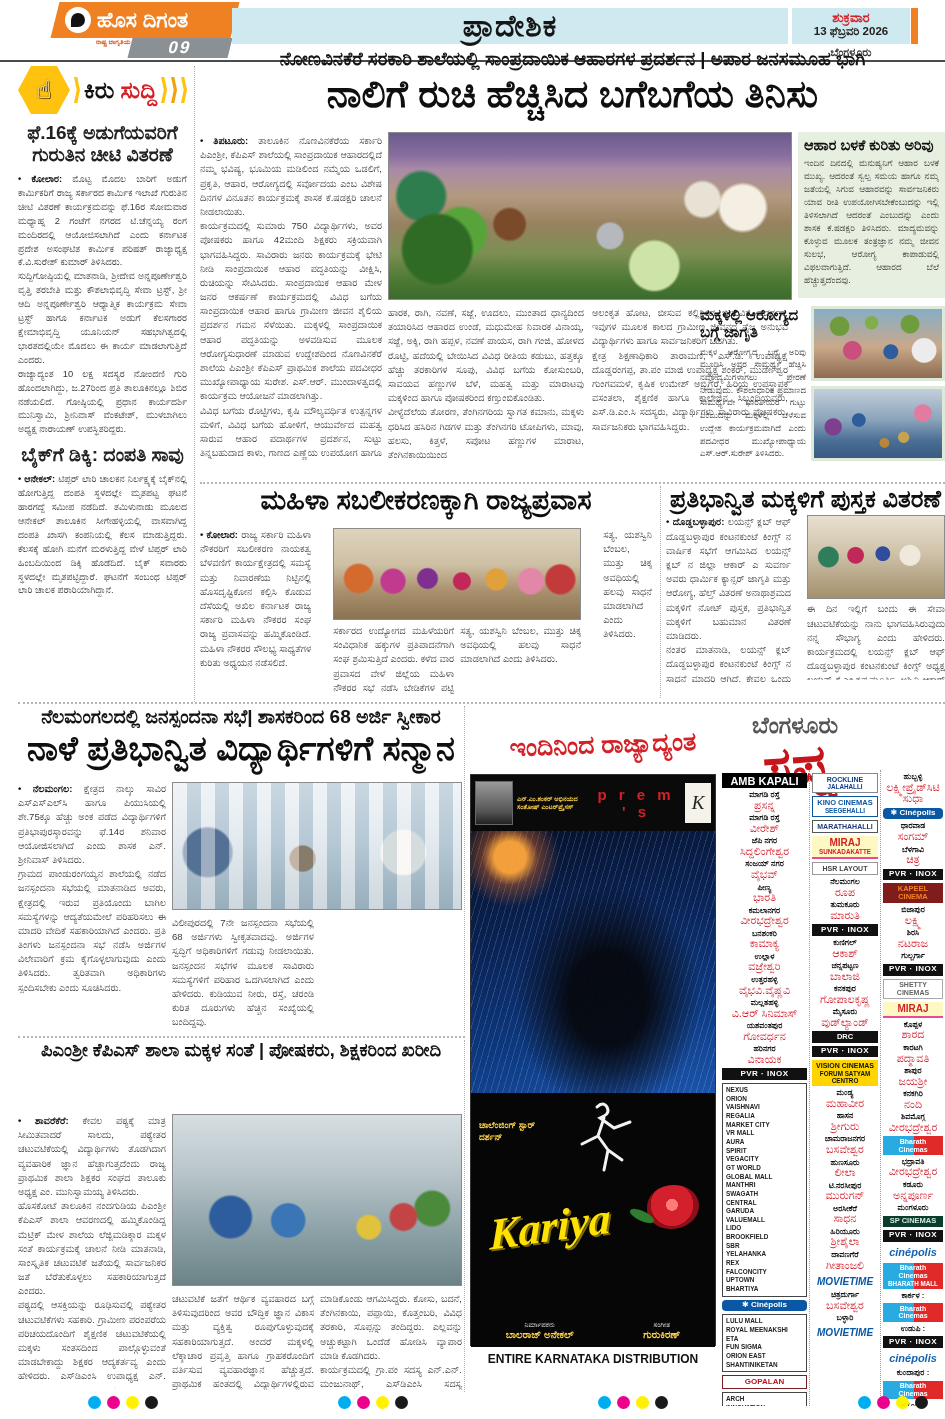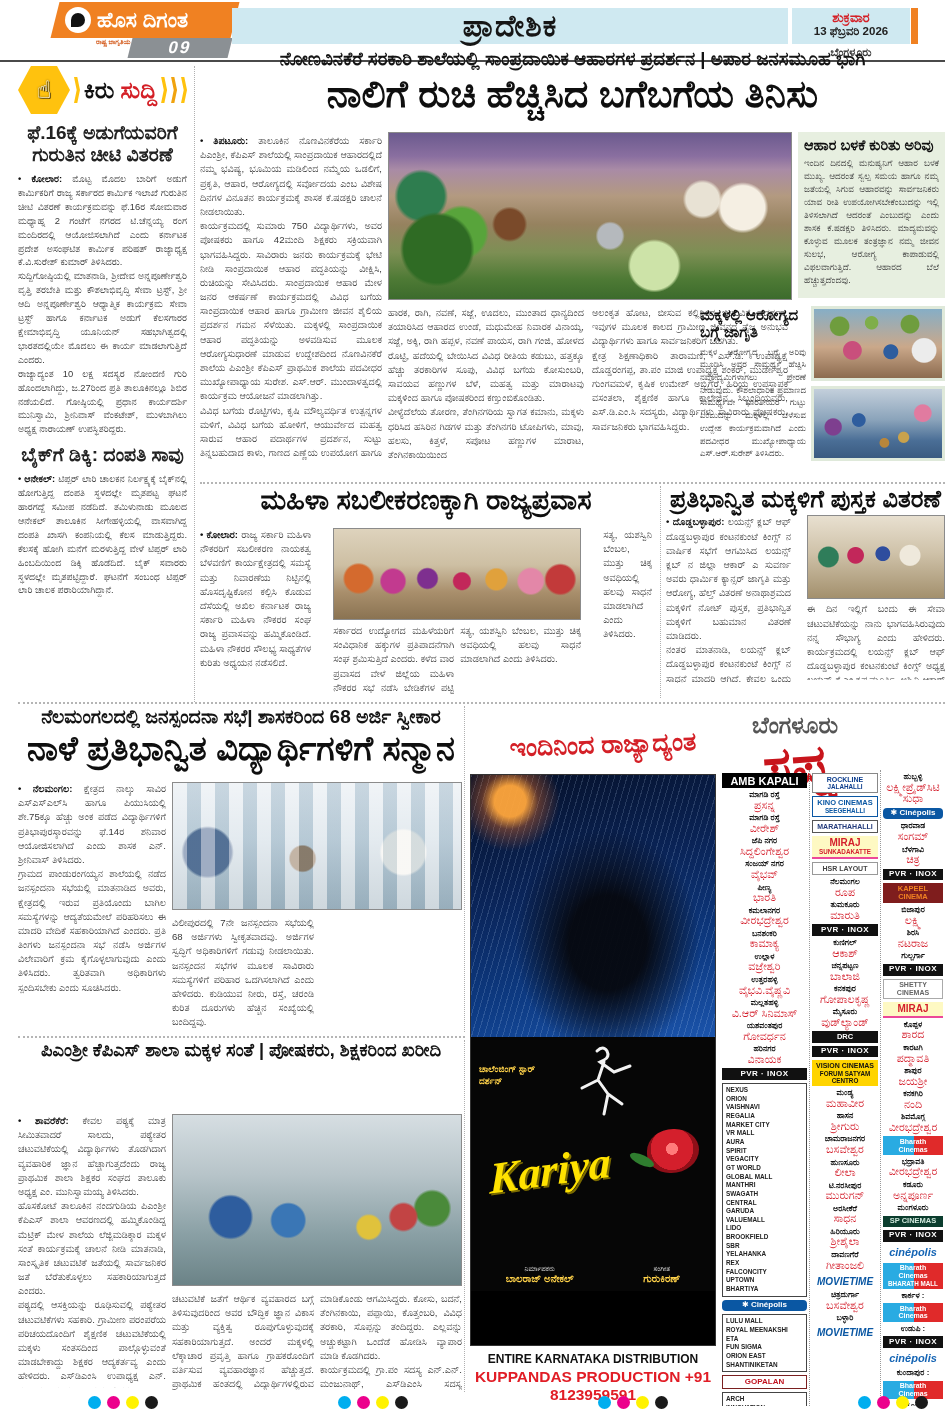--- a/index.html
+++ b/index.html
@@ -335,20 +335,26 @@
     <p class="bodytext s-c3">ಮಾಡಿಕೊಂಡು ಆಗಮಿಸಿದ್ದರು. ಕೋಸು, ಬದನೆ, ತೆಂಗಿನಕಾಯಿ, ಪಪ್ಪಾಯಿ, ಕೊತ್ತಂಬರಿ, ವಿವಿಧ ತರಕಾರಿ, ಸೊಪ್ಪನ್ನು ತಂದಿದ್ದರು. ಎಲ್ಲವನ್ನು ಅಚ್ಚುಕಟ್ಟಾಗಿ ಒಂದೆಡೆ ಹೋಡಿಸಿ ವ್ಯಾಪಾರ ಮಾಡಿ ಕೊಡಗಿದರು.
 ಕಾರ್ಯಕ್ರಮದಲ್ಲಿ ಗ್ರಾ.ಪಂ ಸದಸ್ಯ ಎನ್.ಎನ್. ಮಂಜುನಾಥ್, ಎಸ್‌ಡಿಎಂಸಿ ಸದಸ್ಯ ಜೆ.ಮೂರ್ತಿ, ಸಿಆರ್‌ಪಿ ಸತೀಶ್‌ಕುಮಾರ್, ಮುಖ್ಯ ಶಿಕ್ಷಕ ಡಿ.ಕೃಷ್ಣಪ್ಪ, ಶಿಕ್ಷಕ ವೃಂದ, ಪೋಷಕರು ಹಾಗೂ ನೂರಾರು ವಿದ್ಯಾರ್ಥಿಗಳಿದ್ದರು.</p>
   </section>
 
   <section id="ad">
     <div class="ad-tagline">ಇಂದಿನಿಂದ ರಾಜ್ಯಾದ್ಯಂತ</div>
     <div class="ad-city">ಬೆಂಗಳೂರು</div>
     <div class="ad-sapna">ಸಪ್ನ</div>
 
     <div class="poster">
+      <div class="poster-top">
+        <div class="poster-face p-bw"></div>
+        <div class="poster-credits">ಎನ್.ಎಂ.ಶಂಕರ್ ಅಭಿನಯದ ಸಂತೋಷ್ ಎಂಟರ್‌ಪ್ರೈಸಸ್</div>
+        <div class="prems">p r e m ' s</div>
+        <div class="kbox">K</div>
+      </div>
       <div class="poster-rain"></div>
       <div class="poster-black">
         <div class="star-credit">ಚಾಲೆಂಜಿಂಗ್ ಸ್ಟಾರ್ ದರ್ಶನ್</div>
         <svg class="fig" width="70" height="80" viewBox="0 0 70 80">
           <path d="M30 8 q6 -6 10 0 q3 6 -3 9 l-4 2 l14 10 l16 -6 M37 19 l-6 18 l-16 8 M31 37 l10 14 l-4 20 M41 51 l14 10" stroke="#f2f2f2" stroke-width="3" fill="none" stroke-linecap="round"></path>
         </svg>
         <div class="title-script">Kariya</div>
         <div class="rose"></div>
         <div class="prod-row">
           <div>
@@ -356,21 +362,20 @@
             <div class="val">ಬಾಲರಾಜ್ ಅನೇಕಲ್</div>
           </div>
           <div>
             <div class="lbl">ಸಂಗೀತ</div>
             <div class="val">ಗುರುಕಿರಣ್</div>
           </div>
         </div>
       </div>
     </div>
     <div class="ad-dist">ENTIRE KARNATAKA DISTRIBUTION</div>
-    <div class="ad-prod">KUPPANDAS PRODUCTION +91 8123959591</div>
 
     <div class="ad-lists">
       <div class="ad-col ad-colA">
           <div class="chip chip-kapali">AMB KAPALI</div>
           <div class="ad-loc">ಮಾಗಡಿ ರಸ್ತೆ</div>
           <div class="ad-th">ಪ್ರಸನ್ನ</div>
           <div class="ad-loc">ಮಾಗಡಿ ರಸ್ತೆ</div>
           <div class="ad-th">ವೀರೇಶ್</div>
           <div class="ad-loc">ಜೆಪಿ ನಗರ</div>
           <div class="ad-th">ಸಿದ್ದಲಿಂಗೇಶ್ವರ</div>

